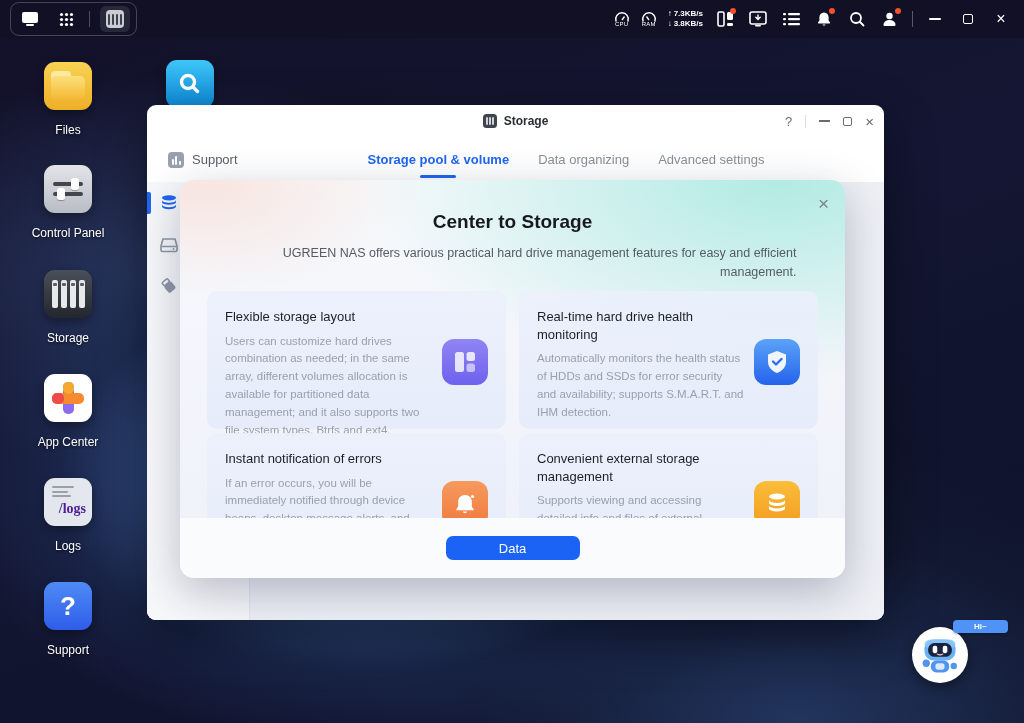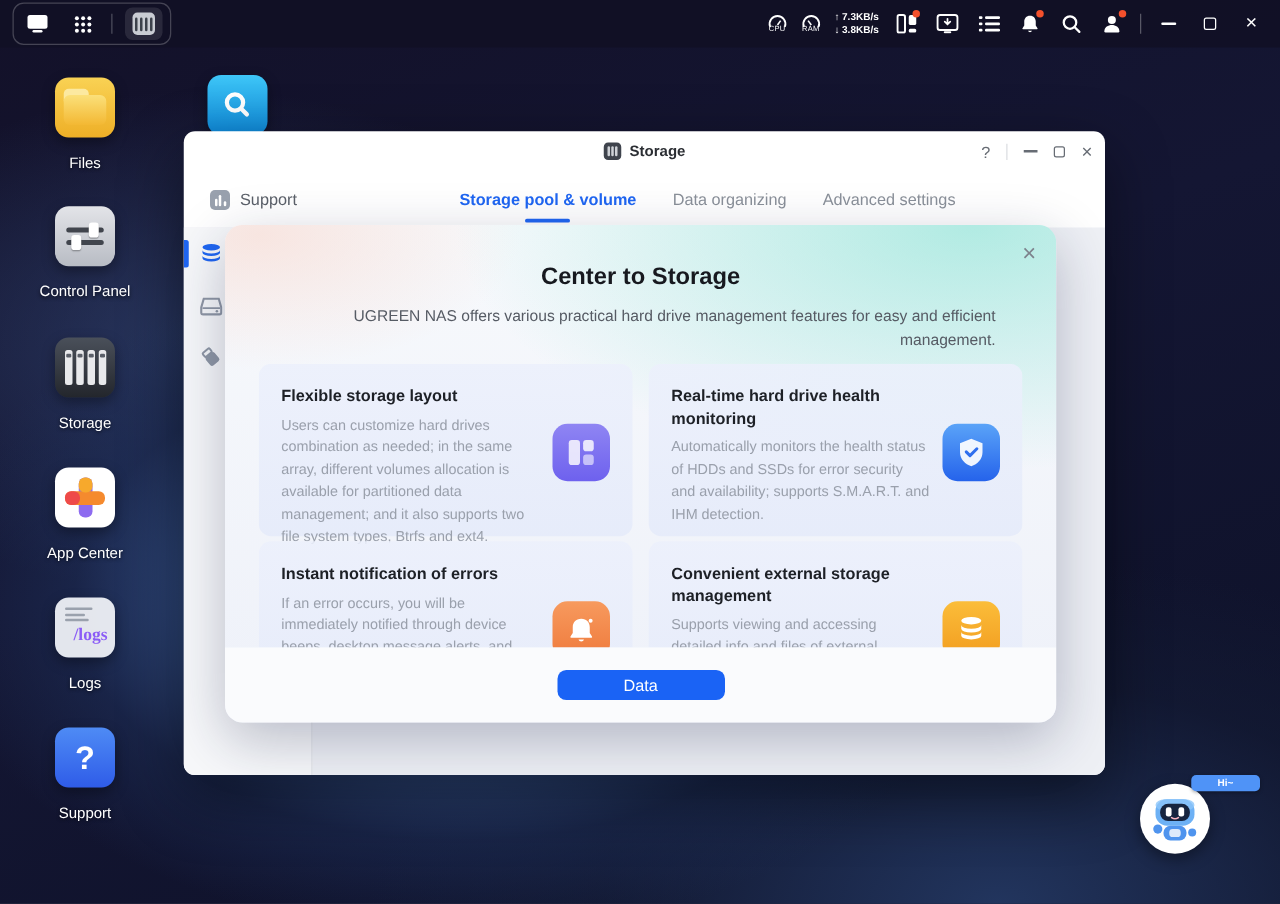--- a/index.html
+++ b/index.html
@@ -55,21 +55,21 @@
   .ic-storage i { width:6px; height:28px; background:#e8e9eb; border-radius:2px; position:relative; }
   .ic-storage i::after { content:""; position:absolute; top:3px; left:1px; right:1px; height:3px; background:#5a5f68; border-radius:1px; }
   .ic-app { background:#fff; position:relative; overflow:hidden; }
   .ic-app .p1 { position:absolute; left:19px; top:8px; width:11px; height:32px; border-radius:5px; background:#8d6bf0; }
   .ic-app .p2 { position:absolute; left:8px; top:19px; width:32px; height:11px; border-radius:5px; background:#f58a2e; }
   .ic-app .p3 { position:absolute; left:19px; top:8px; width:11px; height:12px; border-radius:5px; background:#f7a92c; }
   .ic-app .p4 { position:absolute; left:8px; top:19px; width:12px; height:11px; border-radius:5px; background:#ee4a4a; }
   .ic-logs { background:rgba(243,245,250,0.93); position:relative; }
   .ic-logs .lines { position:absolute; top:8px; left:8px; display:flex; flex-direction:column; gap:2.5px; }
   .ic-logs .lines i { height:2px; background:#9aa1ad; border-radius:1px; }
-  .ic-logs .txt { position:absolute; right:6px; bottom:9px; font-family:"Liberation Serif", serif; font-weight:bold; font-size:14px; color:#8b5cf6; }
+  .ic-logs .txt { position:absolute; right:6px; bottom:9px; font-family:"Liberation Serif", serif; font-weight:bold; font-size:14px; color:#4c1d95; }
   .ic-support { background:linear-gradient(180deg,#4e8bf5 0%,#2f5ce8 100%); color:#fff; font-size:26px; font-weight:bold; }
   .ic-search-app { position:absolute; left:166px; top:60px; width:48px; height:48px; border-radius:11px;
     background:linear-gradient(180deg,#3ec6f7 0%,#0d87d8 100%); display:flex; align-items:center; justify-content:center;
     box-shadow:0 4px 10px rgba(0,0,0,0.35); z-index:1; cursor:pointer; }
 
   
   .swindow { position:absolute; left:147px; top:105px; width:737px; height:515px; background:#fff;
     border-radius:9px; box-shadow:0 18px 50px rgba(0,0,0,0.45); z-index:5; overflow:hidden; }
   .titlebar { position:relative; height:32px; display:flex; align-items:center; justify-content:center; gap:7px; }
   .title-ic { width:14px; height:14px; border-radius:3.5px; background:#3f444d; display:flex; align-items:center; justify-content:center; gap:1px; }
@@ -106,21 +106,21 @@
       radial-gradient(70% 60% at 4% 2%, rgba(248,216,206,0.6) 0%, rgba(248,216,206,0) 45%),
       linear-gradient(180deg, #f7f9fc 0%, #eef1f9 100%); }
   .modal-close { position:absolute; top:14px; right:16px; font-size:19px; color:#7d828c; cursor:pointer; line-height:1; }
   .modal-title { margin-top:31px; text-align:center; font-size:19px; font-weight:bold; color:#17191f; }
   .modal-sub { margin:11px auto 12px; width:568px; text-align:right; font-size:12.5px; line-height:1.55; color:#565b64; }
   .cards { position:absolute; left:27px; top:111px; width:611px; height:227px; overflow:hidden;
     display:grid; grid-template-columns:1fr 1fr; column-gap:13px; row-gap:4px; grid-auto-rows:138px; }
   .card { background:linear-gradient(180deg, rgba(236,240,252,0.88) 0%, rgba(228,234,250,0.82) 100%);
     border-radius:10px; padding:17px 18px 14px 18px; display:flex; }
   .card-text { flex:1; padding-right:10px; }
-  .card-title { font-size:13px; font-weight:bold; color:#1d2026; line-height:1.35; margin-bottom:7px; }
+  .card-title { font-size:13px; font-weight:normal; color:#1d2026; line-height:1.35; margin-bottom:7px; }
   .card-desc { font-size:11.5px; line-height:1.55; color:#9aa0ac; }
   .card-ic { width:46px; height:46px; border-radius:12px; align-self:center; flex:0 0 auto;
     display:flex; align-items:center; justify-content:center; }
   .cic-layout { background:linear-gradient(180deg,#8f85f3,#6e61ee); }
   .cic-shield { background:linear-gradient(180deg,#5aa3f8,#2563eb); }
   .cic-bell { background:linear-gradient(180deg,#f79a5e,#ef7a3c); }
   .cic-db { background:linear-gradient(180deg,#fbbd3a,#f29c1f); }
   .modal-footer { position:absolute; left:0; right:0; bottom:0; height:60px; background:#fafbfd;
     border-radius:0 0 14px 14px; display:flex; align-items:center; justify-content:center; }
   .next-btn { width:134px; height:24px; background:#1a63f5; color:#fff; font-size:13px; border:none;

